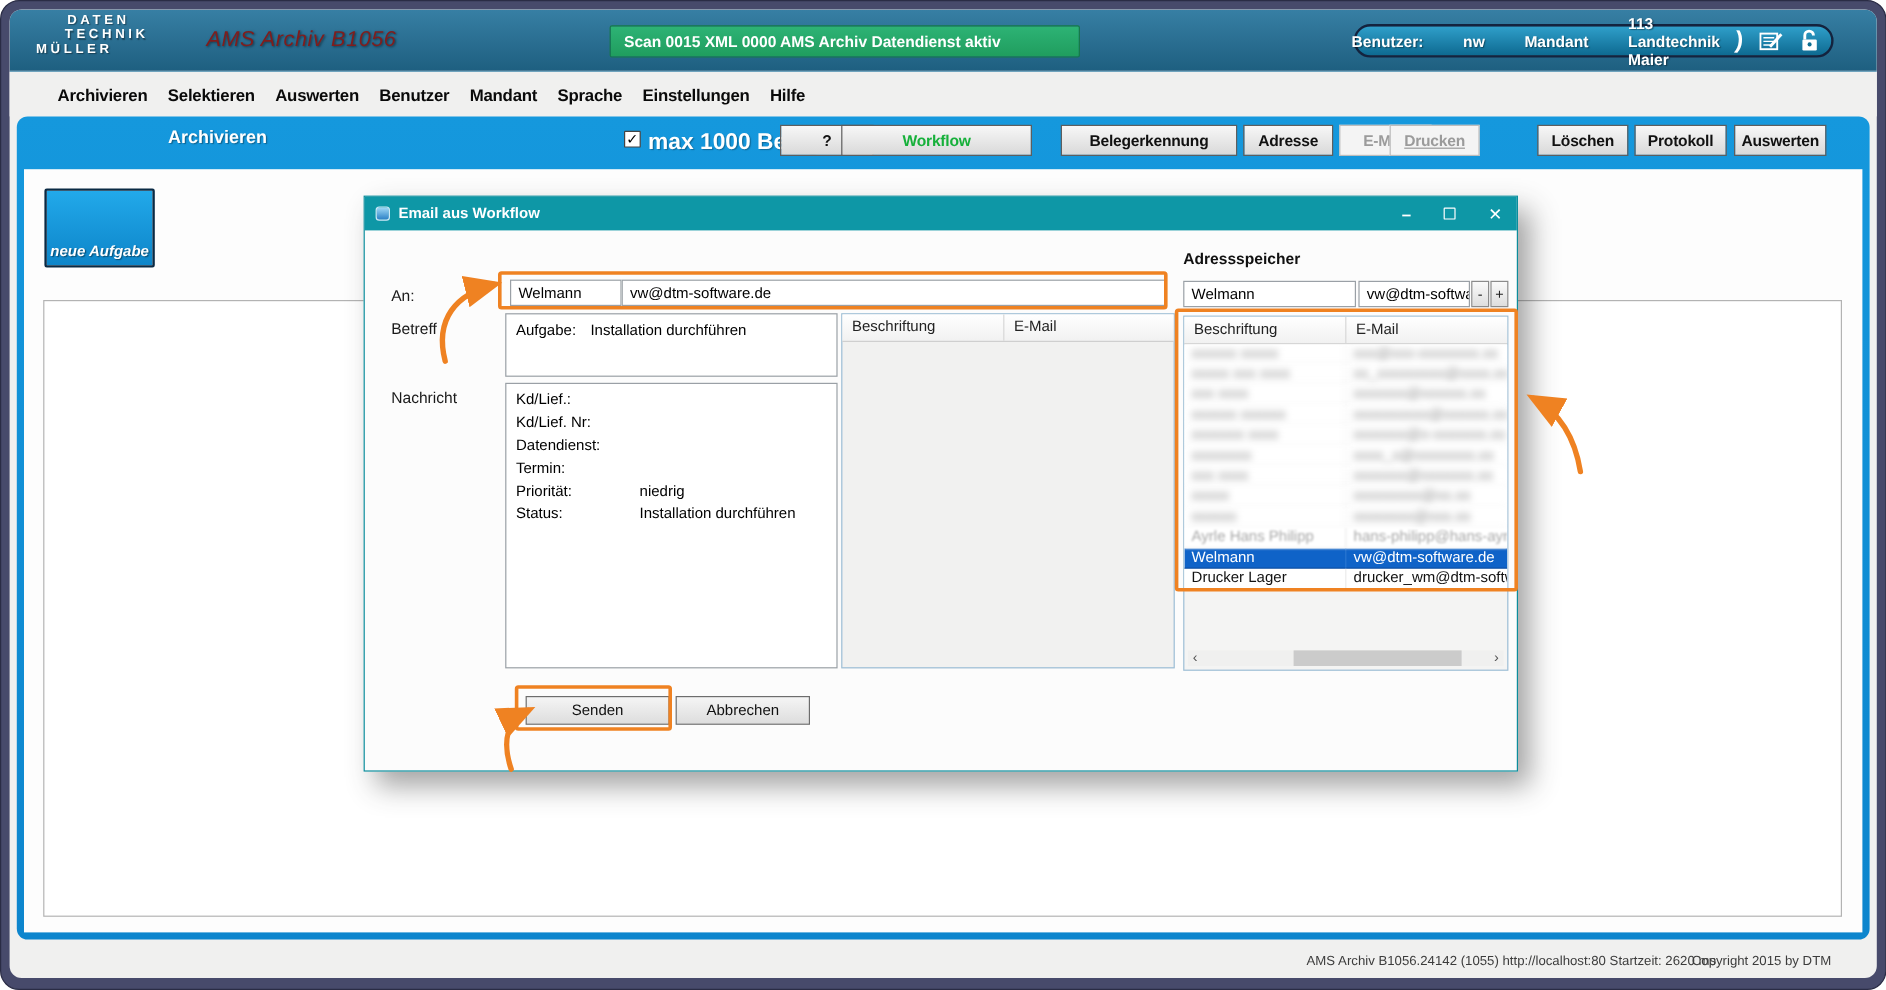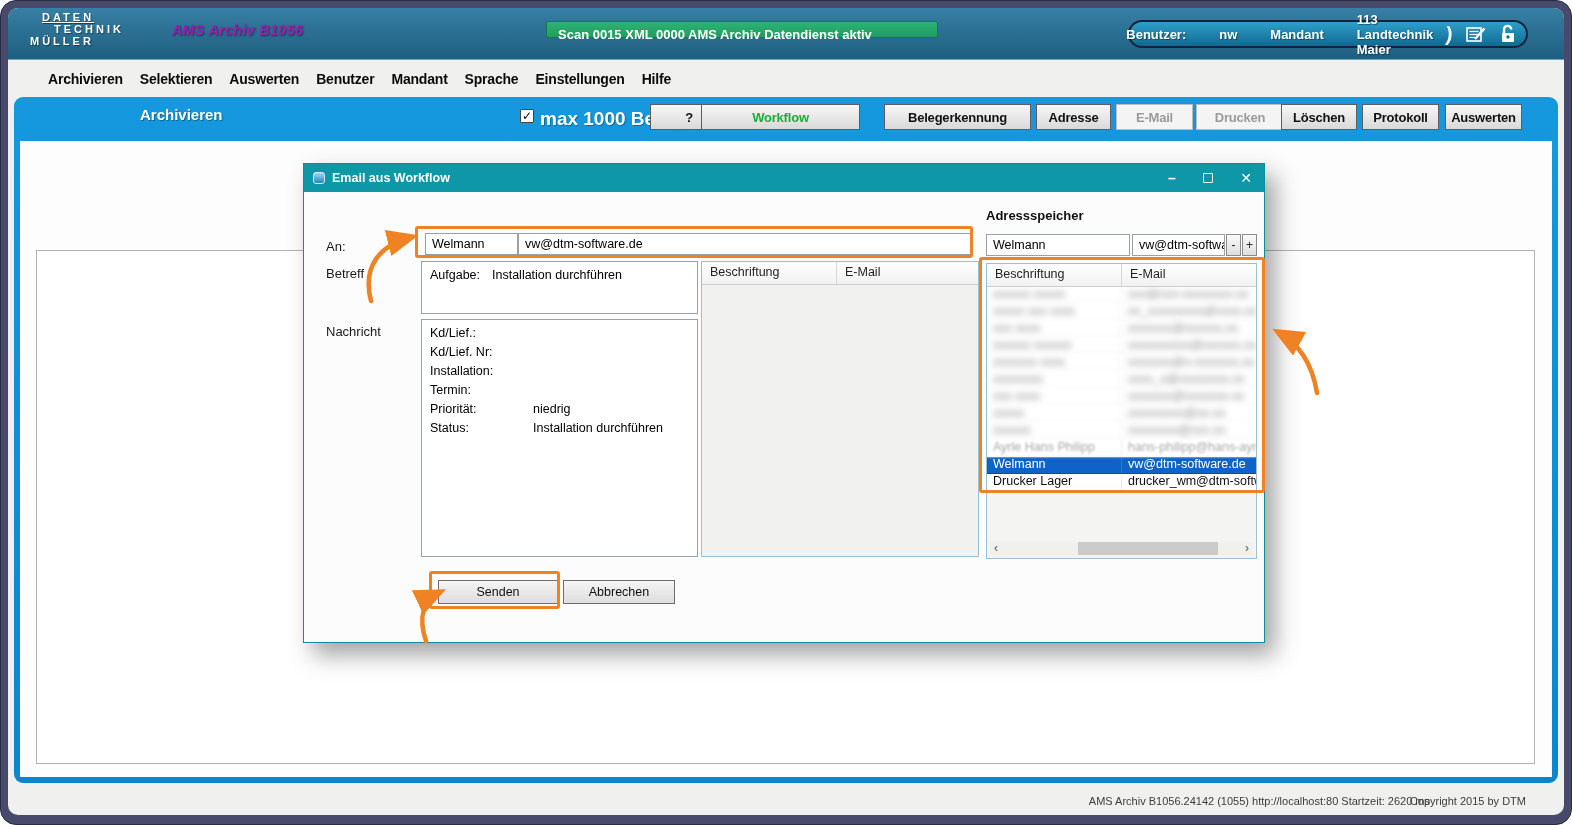--- a/index.html
+++ b/index.html
@@ -7,26 +7,26 @@
   .stage { position:absolute; top:0; left:0; width:1572px; height:825px; overflow:hidden; }
   .abs { position:absolute; }
 
   
   .win-outer { inset:0; background:#474a6b; border-radius:16px; border:1px solid #2a2c45; }
   .win-body  { left:8px; top:8px; width:1556px; height:807px; background:#f0f0ef; border-radius:10px; overflow:hidden; }
   .header-band { left:8px; top:8px; width:1556px; height:52px; border-radius:10px 10px 0 0;
     background:linear-gradient(#377fa4,#1e5f80); border-bottom:1px solid #6fa3bd; }
 
   .logo { left:30px; top:11px; color:#fff; font-size:11px; font-weight:bold; line-height:12px; letter-spacing:3px; text-shadow:1px 1px 1px rgba(0,0,0,.4); }
-  .logo .l1 { margin-left:12px;text-decoration:underline; } .logo .l2 { margin-left:24px; } .logo .l3 { margin-left:0; }
-
-  .app-title { left:172px; top:22px; color:#a21caf; font-size:14px; font-weight:bold; font-style:italic; text-shadow:1px 1px 2px rgba(0,0,0,.5); letter-spacing:.5px; }
-
-  .status-box { left:508px; top:21px; width:392px; height:17px; background:linear-gradient(#2db375,#209d5e);
-    border:1px solid #157a49; border-radius:2px; color:#fff; font-size:13px; font-weight:bold; line-height:25px; padding-left:11px;margin-left:38px; }
+  .logo .l1 { margin-left:26px; } .logo .l2 { margin-left:24px; } .logo .l3 { margin-left:0; }
+
+  .app-title { left:172px; top:22px; color:#7f1d1d; font-size:18px; font-weight:normal; font-style:italic; text-shadow:1px 1px 2px rgba(0,0,0,.5); letter-spacing:.5px; }
+
+  .status-box { left:508px; top:21px; width:392px; height:27px; background:linear-gradient(#2db375,#209d5e);
+    border:1px solid #157a49; border-radius:2px; color:#fff; font-size:13px; font-weight:bold; line-height:25px; padding-left:11px; }
 
   .user-pill { left:1128px; top:20px; width:400px; height:28px; border-radius:15px;
     background:linear-gradient(#2f9fca,#0e6a91); border:2px solid #14233e; color:#fff; font-size:13px; font-weight:bold;
     display:flex; align-items:center; justify-content:flex-end; gap:13px; padding-right:10px; }
   .user-pill .txt { text-shadow:1px 1px 1px rgba(0,0,0,.4);margin-left:20px; }
   .phone-glyph { font-size:20px; font-weight:bold; transform:rotate(6deg); line-height:20px; }
 
   .menu-bar { left:8px; top:60px; width:1556px; height:37px; display:flex; align-items:center; gap:17px; padding-left:40px; background:#f0f0ef; }
   .menu-item { font-size:14px; font-weight:bold; color:#0a0a0a; letter-spacing:-.2px; cursor:default; }
 
@@ -161,26 +161,29 @@
   <div class="abs cb">
       <span class="cb-check">✓</span>
     </div>
   <div class="abs cb-label">max 1000 Belege</div>
   <div id="toolbar-buttons">
       <button class="tb-btn normal" style="left: 650px; width: 78px;">?</button>
       <button class="tb-btn active-green" style="left: 701px; width: 159px;">Workflow</button>
       <button class="tb-btn normal" style="left: 884px; width: 147px;">Belegerkennung</button>
       <button class="tb-btn normal" style="left: 1036px; width: 75px;">Adresse</button>
       <button class="tb-btn disabled" style="left: 1116px; width: 77px;">E-Mail</button>
-      <button class="tb-btn disabled" style="left: 1196px; width: 88px;">Drucken</button>
+      <button class="tb-btn disabled" style="left: 1158px; width: 75px; text-decoration: underline;">Drucken</button>
       <button class="tb-btn normal" style="left: 1281px; width: 76px;">Löschen</button>
       <button class="tb-btn normal" style="left: 1362px; width: 77px;">Protokoll</button>
       <button class="tb-btn normal" style="left: 1445px; width: 77px;">Auswerten</button>
     </div>
 
+  <div class="abs task-btn" style="left:37px; top:157px; width:92px; height:66px;">
+    <span>neue Aufgabe</span>
+  </div>
 
   <div class="abs main-panel"></div>
 
   <div class="abs dialog">
     <div class="dlg-title">
       <span class="dlg-icon"></span>
       <span class="dlg-title-text">Email aus Workflow</span>
       <span class="dlg-ctrl" style="right:76px;">–</span>
       <span class="dlg-ctrl" style="right:40px;">
           <span class="dlg-max-box"></span>
@@ -205,21 +208,21 @@
     <div class="txtbox" style="left:117px; top:155px; width:277px; height:238px;" id="nachricht-box">
         <div class="kv-row">
           <span class="kv-key">Kd/Lief.:</span>
           <span></span>
         </div>
         <div class="kv-row">
           <span class="kv-key">Kd/Lief. Nr:</span>
           <span></span>
         </div>
         <div class="kv-row">
-          <span class="kv-key">Installation:</span>
+          <span class="kv-key">Datendienst:</span>
           <span></span>
         </div>
         <div class="kv-row">
           <span class="kv-key">Termin:</span>
           <span></span>
         </div>
         <div class="kv-row">
           <span class="kv-key">Priorität:</span>
           <span>niedrig</span>
         </div>

